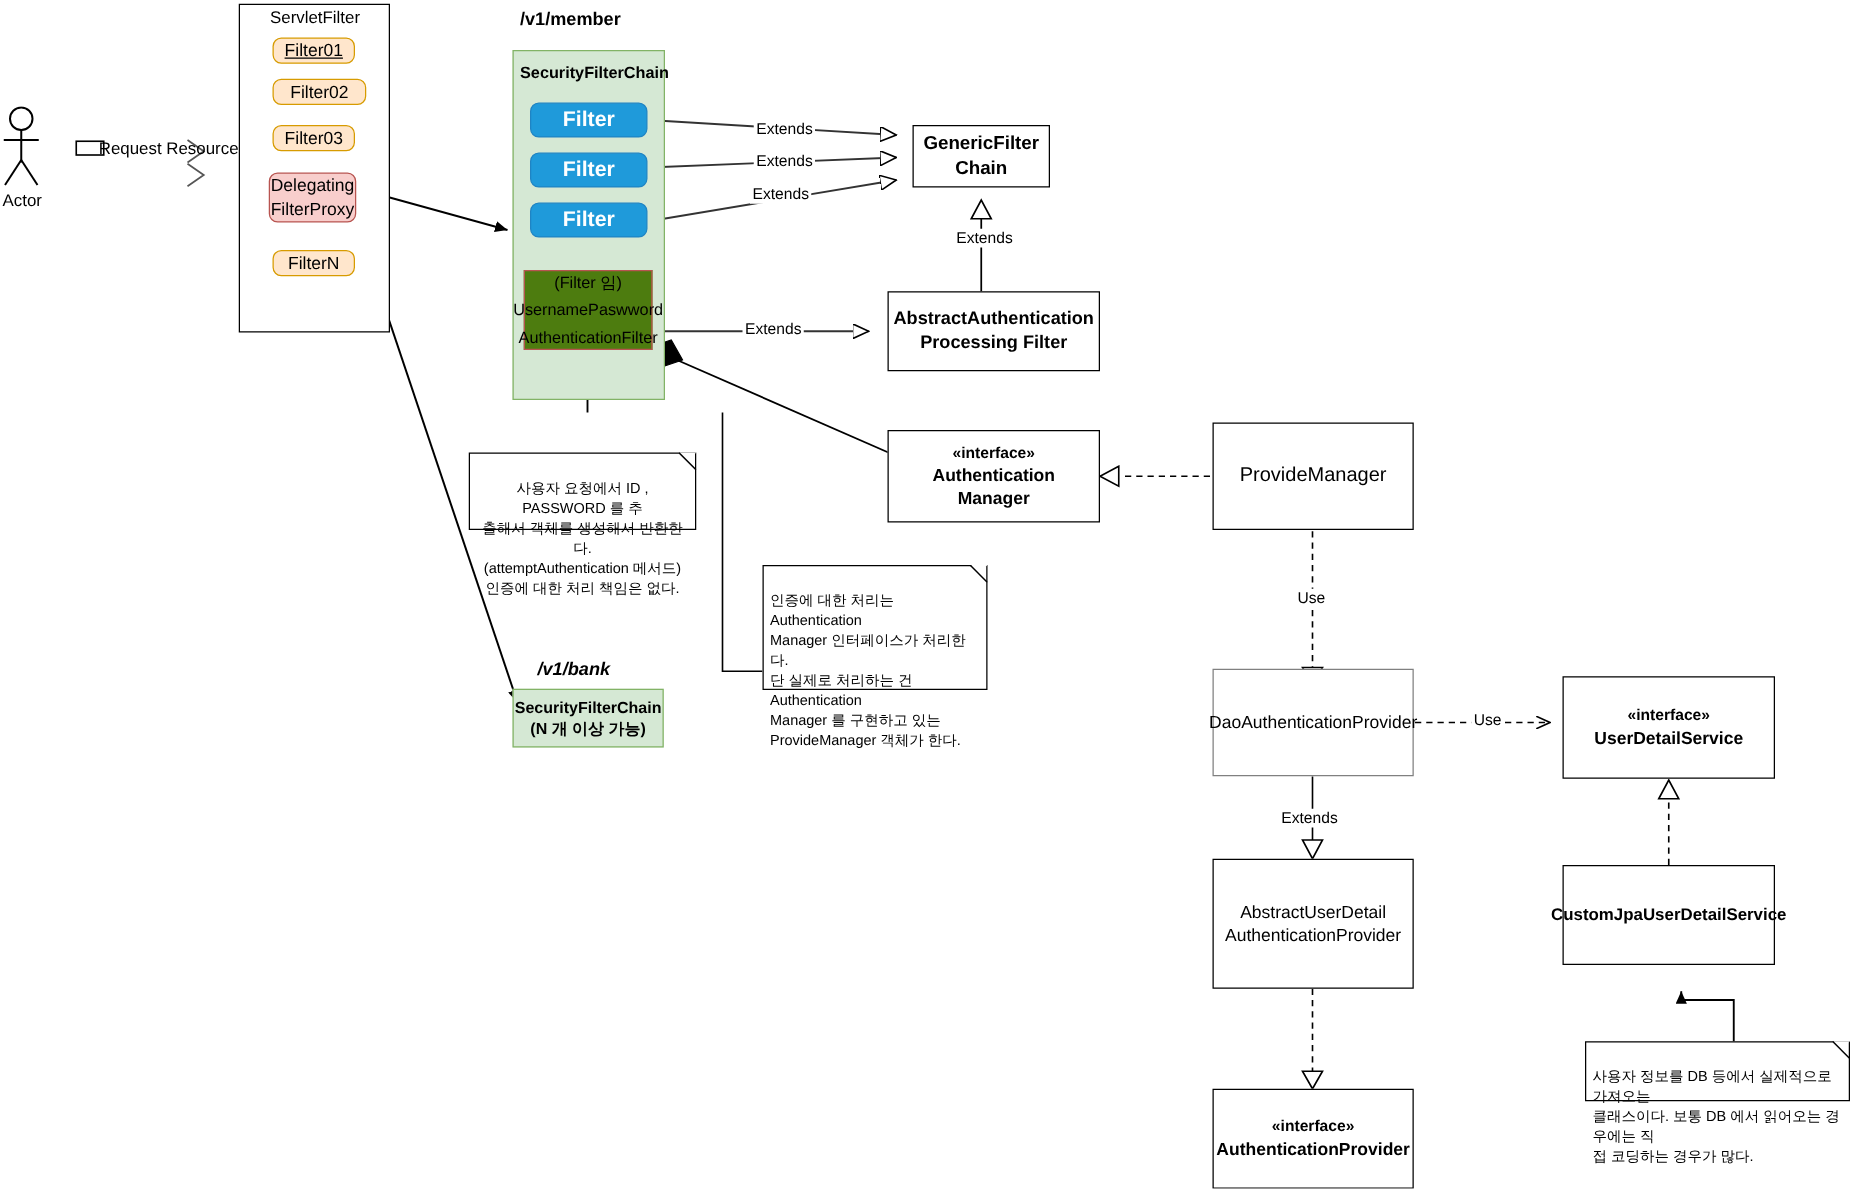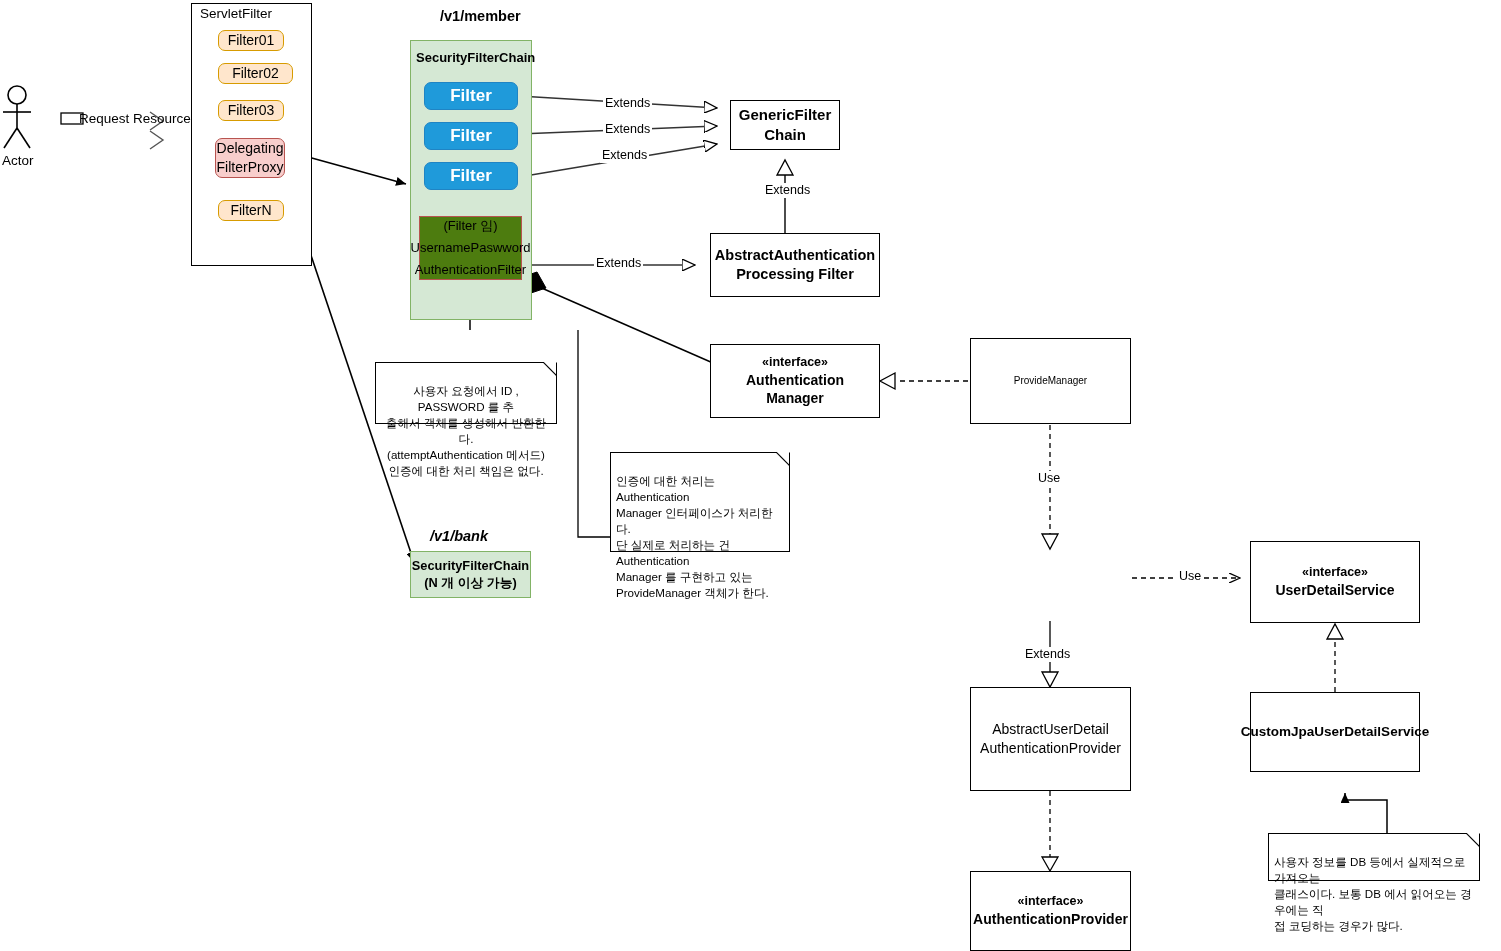--- a/index.html
+++ b/index.html
@@ -129,40 +129,40 @@
     <line x1="15" y1="19" x2="15" y2="45" stroke="#000" stroke-width="1.6"></line>
     <line x1="1" y1="27" x2="29" y2="27" stroke="#000" stroke-width="1.6"></line>
     <line x1="15" y1="43" x2="2" y2="63" stroke="#000" stroke-width="1.6"></line>
     <line x1="15" y1="43" x2="28" y2="63" stroke="#000" stroke-width="1.6"></line>
   </svg>
   <div class="plaintext" style="left:2px;top:153px;font-size:13.5px;">Actor</div>
 
   <div class="plaintext" style="left:79px;top:111px;font-size:13.5px;">Request Resources</div>
 
   <div class="node group-box" style="left:191px;top:3px;width:121px;height:263px;"></div>
-  <div class="plaintext" style="left:200px;top:6px;font-size:13.5px;text-align:center;">ServletFilter</div>
-
-  <div class="node orange" style="left:218px;top:30px;width:66px;height:21px;">
+  <div class="plaintext" style="left:216px;top:6px;font-size:13.5px;text-align:center;">ServletFilter</div>
+
+  <div class="node orange" style="left:218px;top:30px;width:66px;height:21px;text-decoration:underline;">
     <span>Filter01</span>
   </div>
   <div class="node orange" style="left:218px;top:63px;width:75px;height:21px;">
     <span>Filter02</span>
   </div>
   <div class="node orange" style="left:218px;top:100px;width:66px;height:21px;">
     <span>Filter03</span>
   </div>
   <div class="node pink stack" style="left:215px;top:138px;width:70px;height:40px;">
     <span>Delegating</span>
     <span>FilterProxy</span>
   </div>
   <div class="node orange" style="left:218px;top:200px;width:66px;height:21px;">
     <span>FilterN</span>
   </div>
 
-  <div class="title" style="left:416px;top:8px;margin-left:24px;">/v1/member</div>
+  <div class="title" style="left:416px;top:8px;">/v1/member</div>
   <div class="node green" style="left:410px;top:40px;width:122px;height:280px;"></div>
   <div class="chainlabel" style="left:416px;top:50px;">SecurityFilterChain</div>
 
   <div class="node blue" style="left:424px;top:82px;width:94px;height:28px;">
     <span>Filter</span>
   </div>
   <div class="node blue" style="left:424px;top:122px;width:94px;height:28px;">
     <span>Filter</span>
   </div>
   <div class="node blue" style="left:424px;top:162px;width:94px;height:28px;">
@@ -190,24 +190,27 @@
     <span>AbstractAuthentication</span>
     <span>Processing Filter</span>
   </div>
 
   <div class="node plain-box stack" style="left:710px;top:344px;width:170px;height:74px;">
     <span class="iface">«interface»</span>
     <span class="bold" style="font-size:14px;">Authentication</span>
     <span class="bold" style="font-size:14px;">Manager</span>
   </div>
 
-  <div class="node plain-box" style="left:970px;top:338px;width:161px;height:86px;font-size:10px;">
+  <div class="node plain-box" style="left:970px;top:338px;width:161px;height:86px;font-size:16px;">
     <span>ProvideManager</span>
   </div>
 
+  <div class="node gray-border" style="left:970px;top:535px;width:161px;height:86px;font-size:14px;">
+    <span>DaoAuthenticationProvider</span>
+  </div>
 
   <div class="node plain-box stack" style="left:970px;top:687px;width:161px;height:104px;font-size:14px;">
     <span>AbstractUserDetail</span>
     <span>AuthenticationProvider</span>
   </div>
 
   <div class="node plain-box stack" style="left:970px;top:871px;width:161px;height:80px;">
     <span class="iface">«interface»</span>
     <span class="bold" style="font-size:14px;">AuthenticationProvider</span>
   </div>

